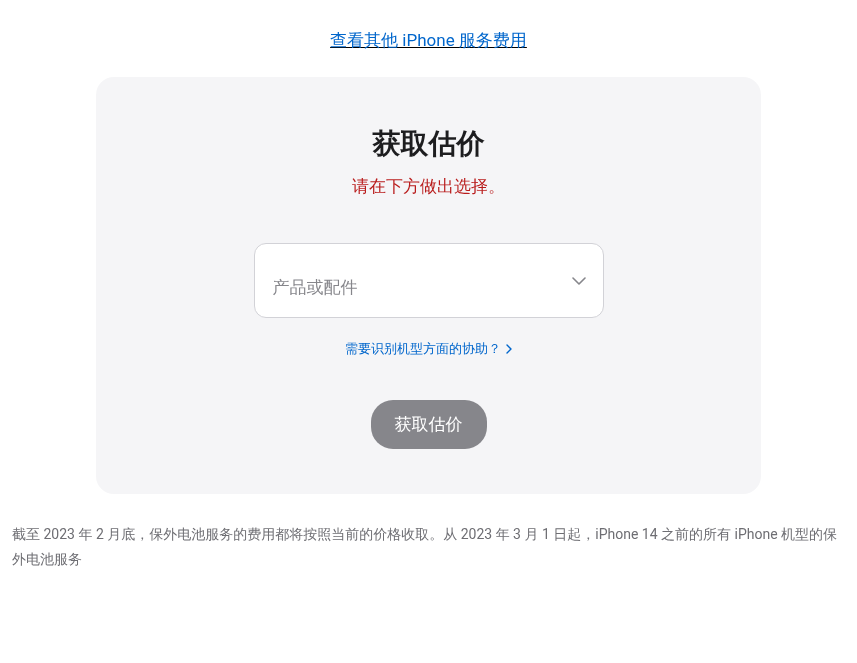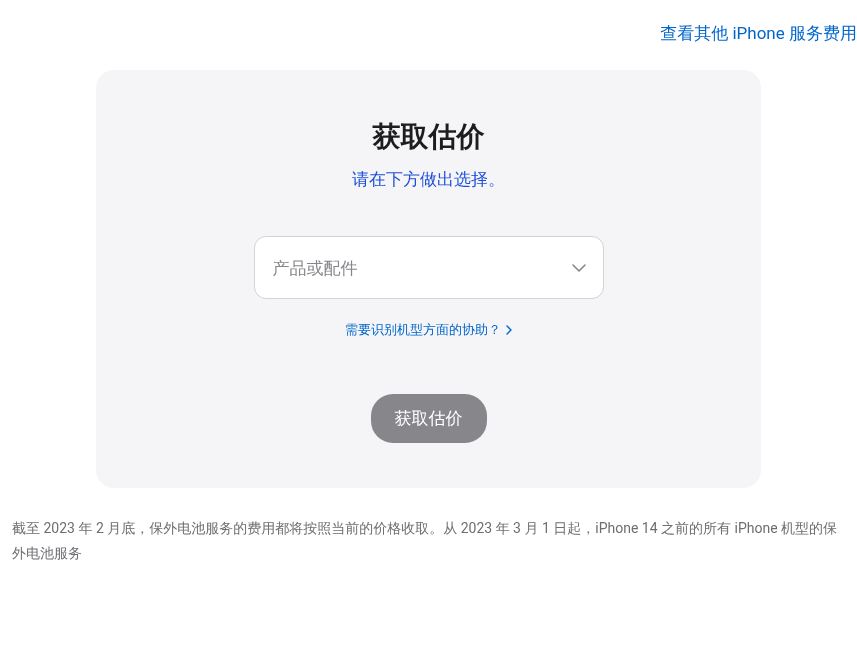--- a/index.html
+++ b/index.html
@@ -8,22 +8,23 @@
       box-sizing: border-box;
     }
     body {
       font-family: -apple-system, BlinkMacSystemFont, "Segoe UI", Roboto, Helvetica, Arial, sans-serif;
       background: #ffffff;
       width: 857px;
       height: 663px;
       overflow: hidden;
     }
     .top-link {
-      text-align: right;
-      padding: 22px 0 25px;
+      text-align: center;
+      padding: 29px 0 25px;
+      text-decoration: underline;
     }
     .top-link a {
       color: #0066cc;
       text-decoration: none;
       font-size: 17px;
       font-weight: 400;
     }
     .card {
       background: #f5f5f7;
       border-radius: 18px;
@@ -33,35 +34,35 @@
     }
     .card-title {
       font-size: 28px;
       font-weight: 600;
       color: #1d1d1f;
       text-align: center;
       margin-bottom: 12px;
     }
     .card-subtitle {
       font-size: 17px;
-      color: #1d4ed8;
+      color: #b91c1c;
       text-align: center;
       margin-bottom: 45px;
     }
     .select-wrapper {
       position: relative;
       width: 350px;
       margin: 0 auto 25px;
     }
     .select-box {
       width: 100%;
       background: #ffffff;
       border: 1px solid #d2d2d7;
       border-radius: 12px;
-      padding: 20px 42px 18px 18px;
+      padding: 32px 42px 18px 18px;
       font-size: 17px;
       color: #86868b;
       cursor: pointer;
       display: flex;
       align-items: center;
       justify-content: space-between;
     }
     .chevron {
       position: absolute;
       right: 18px;
@@ -70,21 +71,21 @@
       pointer-events: none;
     }
     .chevron svg {
       width: 14px;
       height: 8px;
       display: block;
     }
     .help-link {
       text-align: center;
       margin-top: -5px;
-      margin-bottom: 55px;
+      margin-bottom: 42px;
     }
     .help-link a {
       color: #0066cc;
       text-decoration: none;
       font-size: 13px;
     }
     .help-chevron {
       display: inline-block;
       margin-left: 2px;
       vertical-align: middle;

